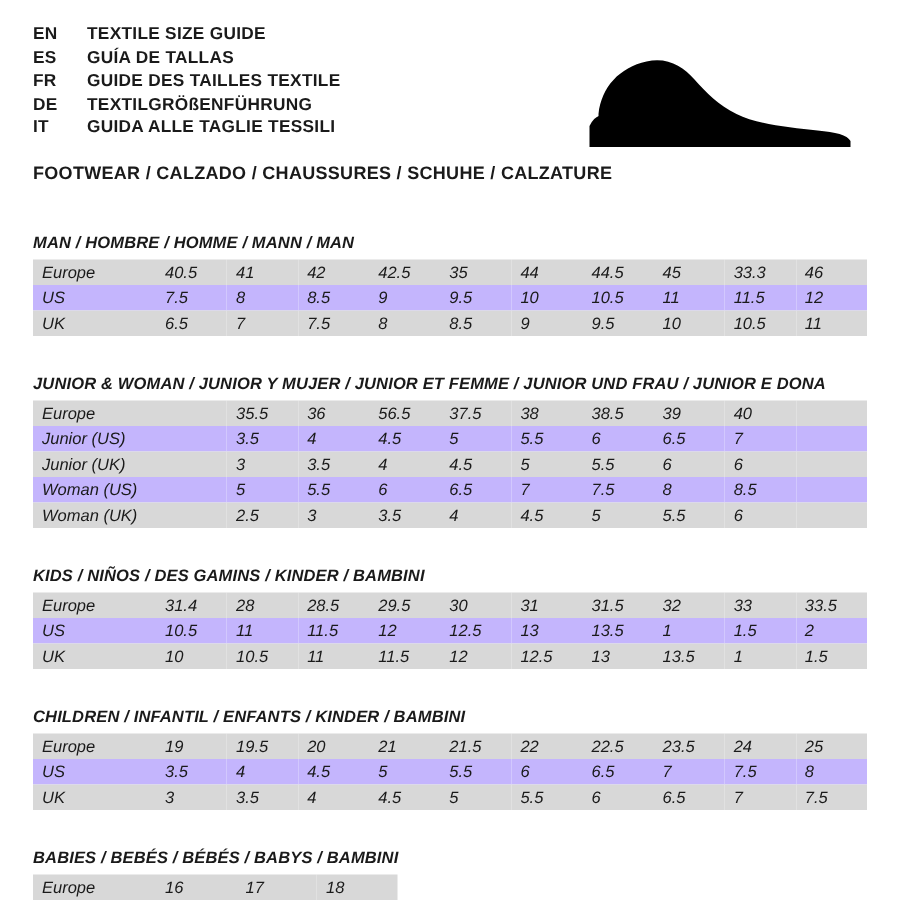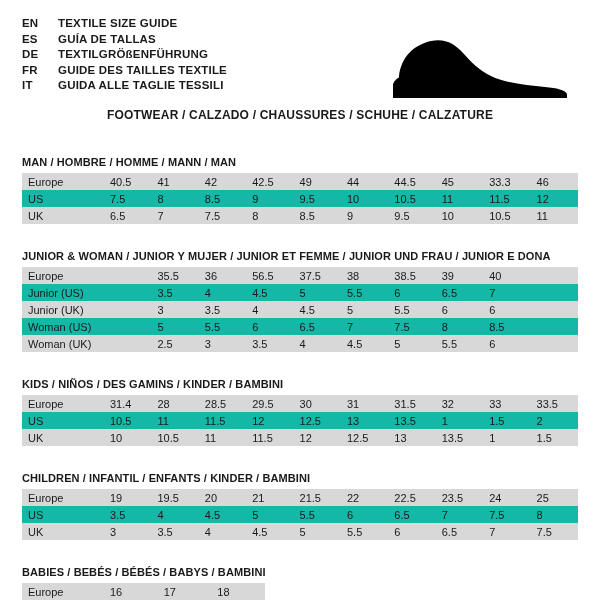--- a/index.html
+++ b/index.html
@@ -54,26 +54,26 @@
     width: 185px;
     height: 70px;
   }
 
   .section-heading {
     font-size: 12px;
     font-weight: bold;
     letter-spacing: 0.2px;
     margin-top: 14px;
     margin-bottom: 0;
-    text-align: center;
   }
 
   
   .block {
     margin-top: 26px;
+    font-style: italic;
   }
   .block.first {
     margin-top: 40px;
   }
   .block-title {
     font-size: 11px;
     font-weight: bold;
     letter-spacing: 0.1px;
     margin-bottom: 5px;
   }
@@ -89,21 +89,21 @@
   table.sizes td {
     height: 17px;
     padding: 0 0 0 6px;
     vertical-align: middle;
     white-space: nowrap;
   }
   table.sizes tr.shade td {
     background: #d8d8d8;
   }
   table.sizes tr.plain td {
-    background: #14b8a6;
+    background: #c4b5fd;
   }
   td.rowlabel {
     width: 76px;
   }
 </style>
 </head>
 <body>
 
 <div class="page">
 
@@ -112,26 +112,26 @@
       <tbody>
         <tr>
           <td class="lang-code">EN</td>
           <td class="lang-title">TEXTILE SIZE GUIDE</td>
         </tr>
         <tr>
           <td class="lang-code">ES</td>
           <td class="lang-title">GUÍA DE TALLAS</td>
         </tr>
         <tr>
+          <td class="lang-code">FR</td>
+          <td class="lang-title">GUIDE DES TAILLES TEXTILE</td>
+        </tr>
+        <tr>
           <td class="lang-code">DE</td>
           <td class="lang-title">TEXTILGRÖßENFÜHRUNG</td>
-        </tr>
-        <tr>
-          <td class="lang-code">FR</td>
-          <td class="lang-title">GUIDE DES TAILLES TEXTILE</td>
         </tr>
         <tr>
           <td class="lang-code">IT</td>
           <td class="lang-title">GUIDA ALLE TAGLIE TESSILI</td>
         </tr>
       </tbody>
     </table>
 
     <svg class="shoe-art" viewBox="0 0 185 70">
       <path fill="#000000" d="M12,44 C14,26 26,13 44,9 C58,6 68,12 76,21 C84,30 92,38 104,44 C118,51 140,53 158,55 C170,56 178,58 180,62 L180,66 L12,66 Z"></path>
@@ -144,21 +144,21 @@
   <div class="block first">
     <div class="block-title">MAN / HOMBRE / HOMME / MANN / MAN</div>
     <table class="sizes">
       <tbody>
         <tr class="shade">
           <td class="rowlabel">Europe</td>
           <td>40.5</td>
           <td>41</td>
           <td>42</td>
           <td>42.5</td>
-          <td>49</td>
+          <td>35</td>
           <td>44</td>
           <td>44.5</td>
           <td>45</td>
           <td>33.3</td>
           <td>46</td>
         </tr>
         <tr class="plain">
           <td class="rowlabel">US</td>
           <td>7.5</td>
           <td>8</td>

